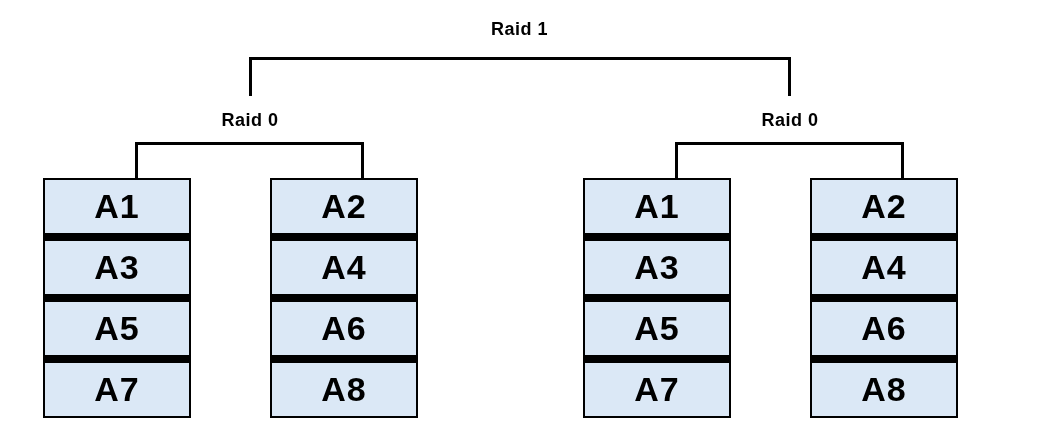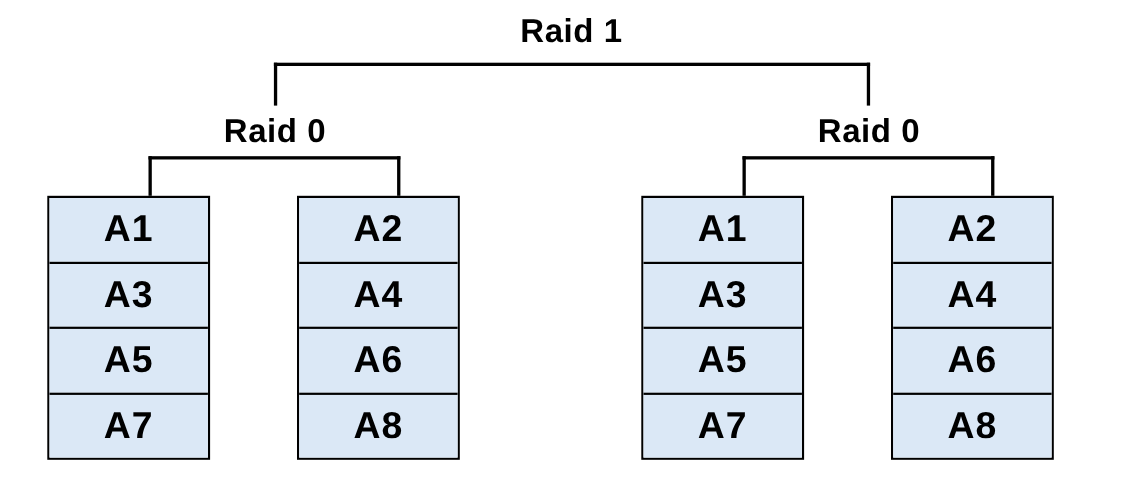--- a/index.html
+++ b/index.html
@@ -12,21 +12,21 @@
     position: relative;
     width: 1038px;
     height: 448px;
     background: #ffffff;
     overflow: hidden;
   }
   .node-label {
     position: absolute;
     text-align: center;
     font-weight: bold;
-    font-size: 30px;
+    font-size: 18px;
     color: #000000;
     line-height: 34px;
     letter-spacing: 0.5px;
     white-space: nowrap;
   }
   
   .bracket {
     position: absolute;
     box-sizing: border-box;
     border: 3px solid #000000;
@@ -47,21 +47,21 @@
     background: #dbe8f6;
     display: flex;
     align-items: center;
     justify-content: center;
     font-weight: bold;
     font-size: 34px;
     color: #000000;
     letter-spacing: 1px;
   }
   .cell + .cell {
-    border-top: 2px solid #000000;
+    border-top: 8px solid #000000;
   }
 
   
   #raid1-label   { left: 249px;  top: 12px;  width: 541px; }
   #raid1-bracket { left: 249px;  top: 57px;  width: 542px; height: 39px; }
 
   #raid0-left-label    { left: 150px;  top: 103px; width: 200px; }
   #raid0-left-bracket  { left: 135px;  top: 142px; width: 229px; height: 36px; }
   #raid0-right-label   { left: 690px;  top: 103px; width: 200px; }
   #raid0-right-bracket { left: 675px;  top: 142px; width: 229px; height: 36px; }

